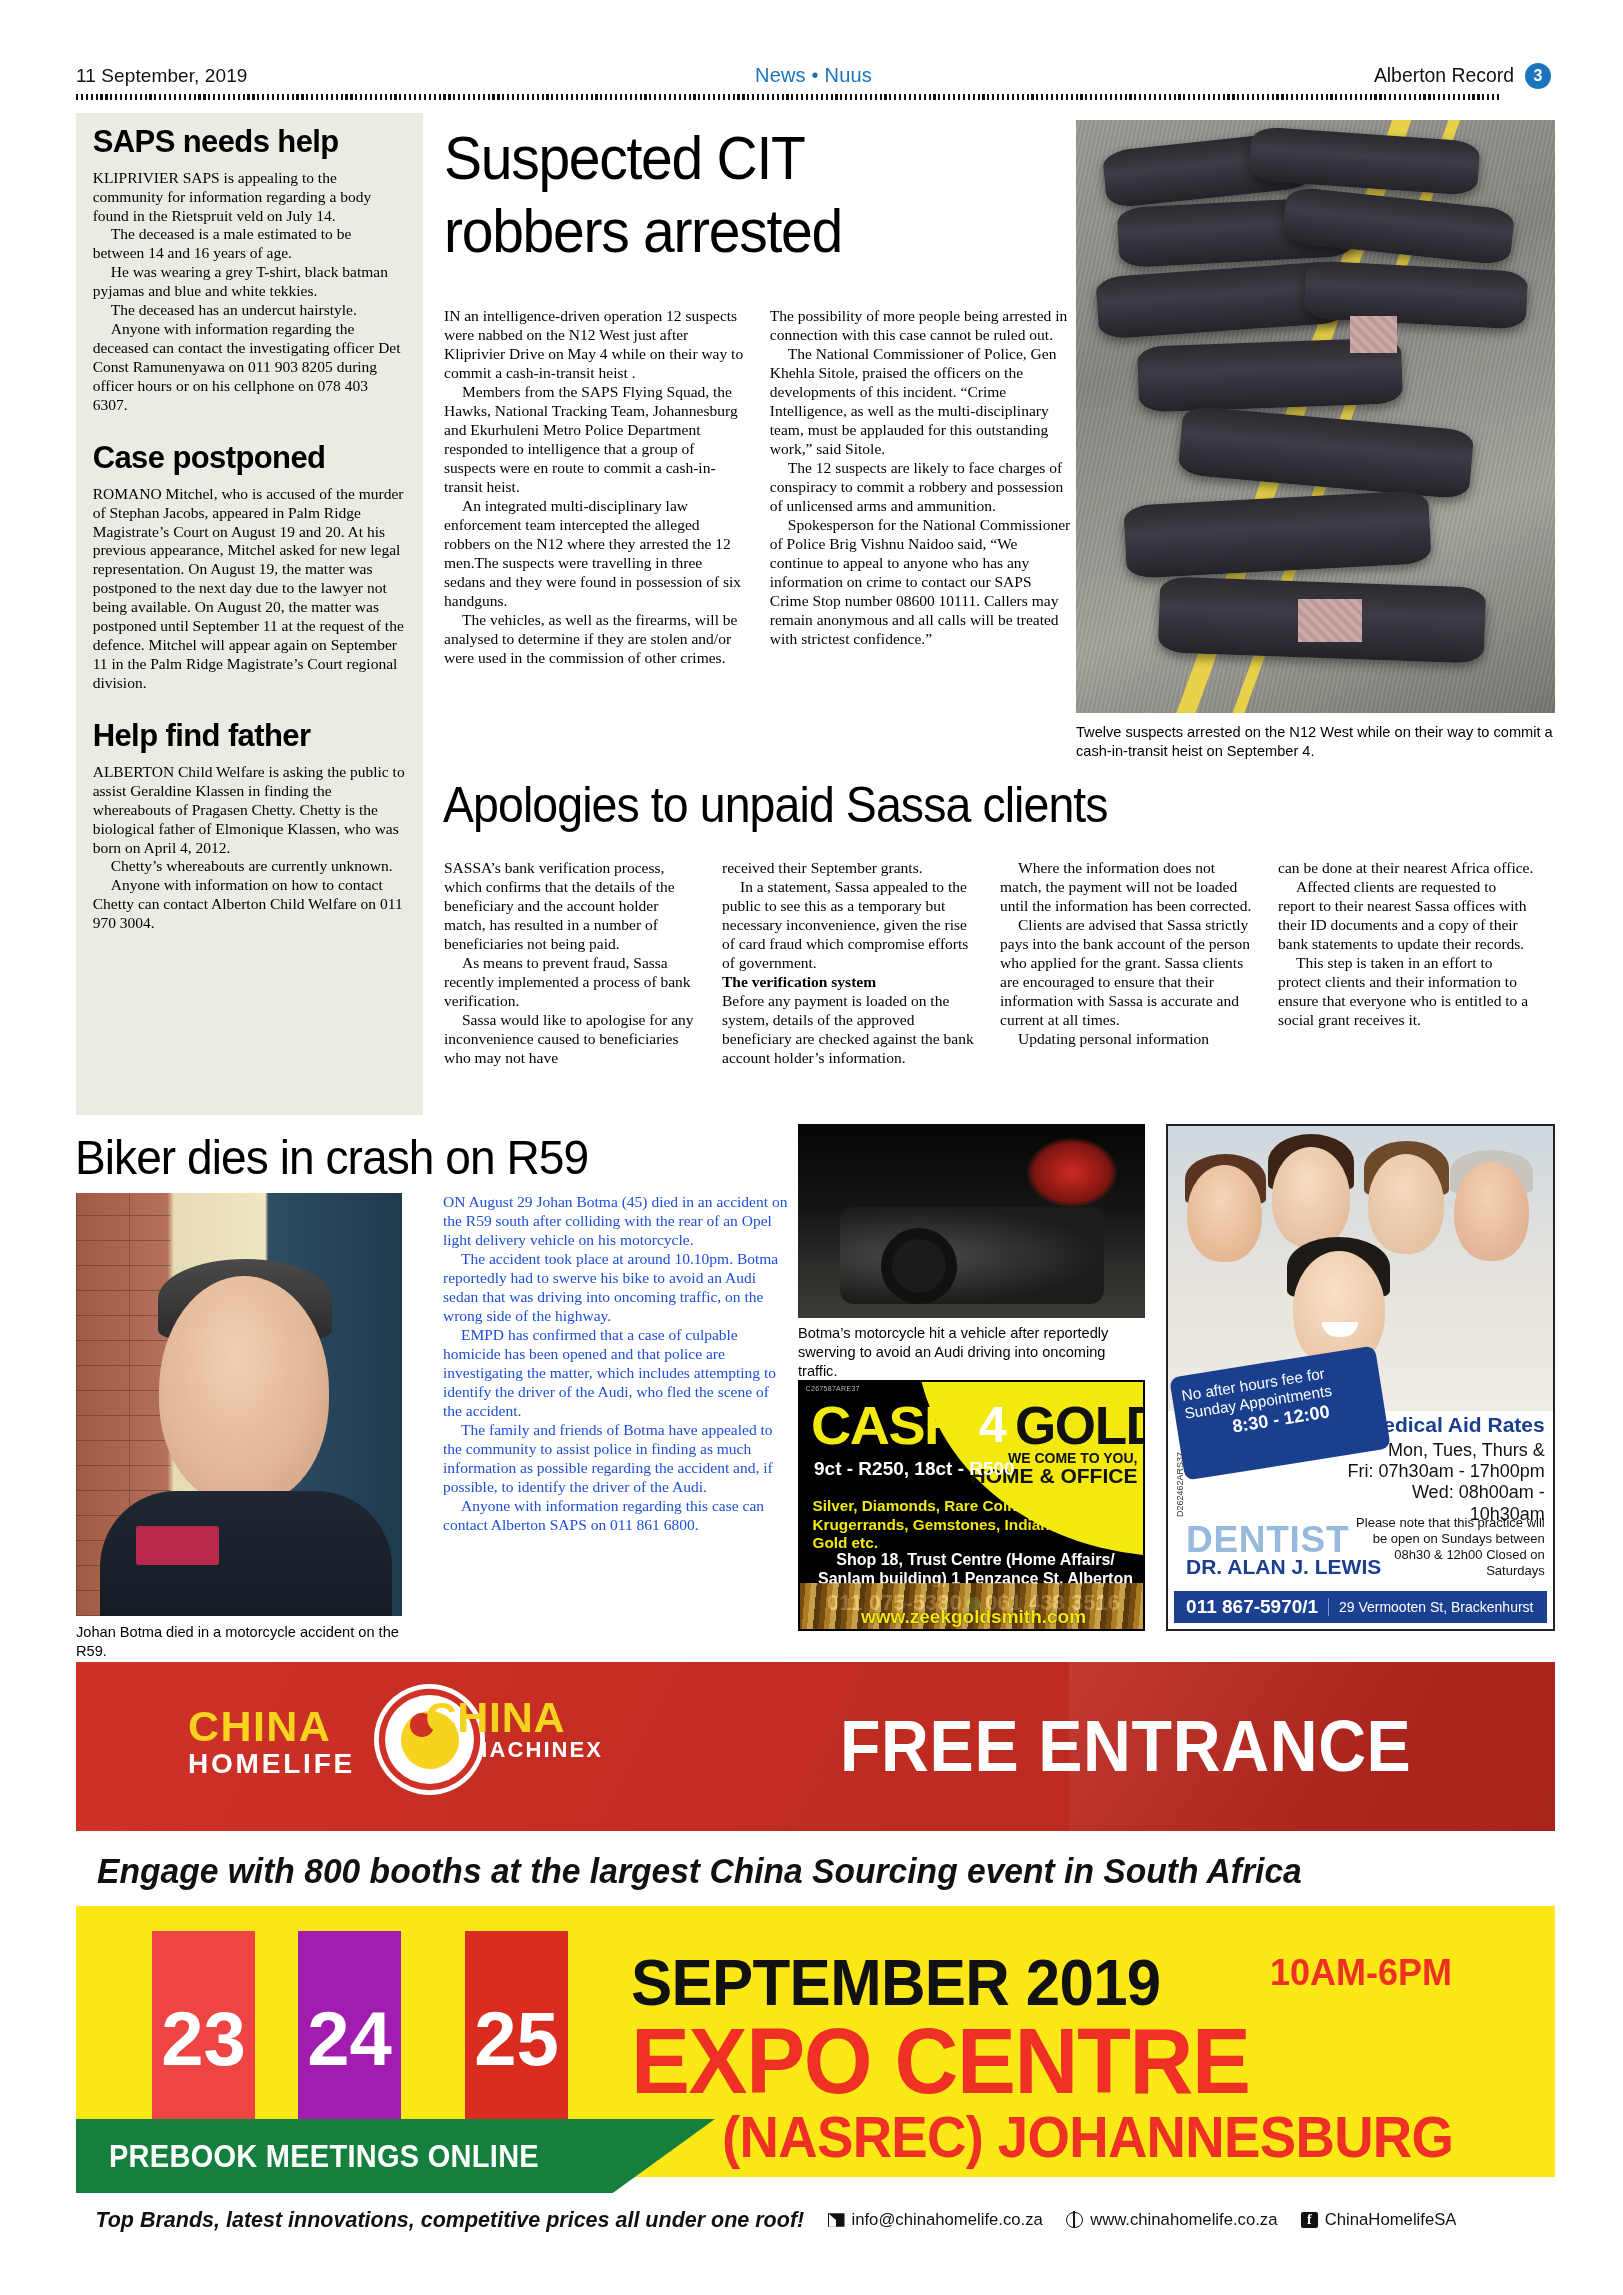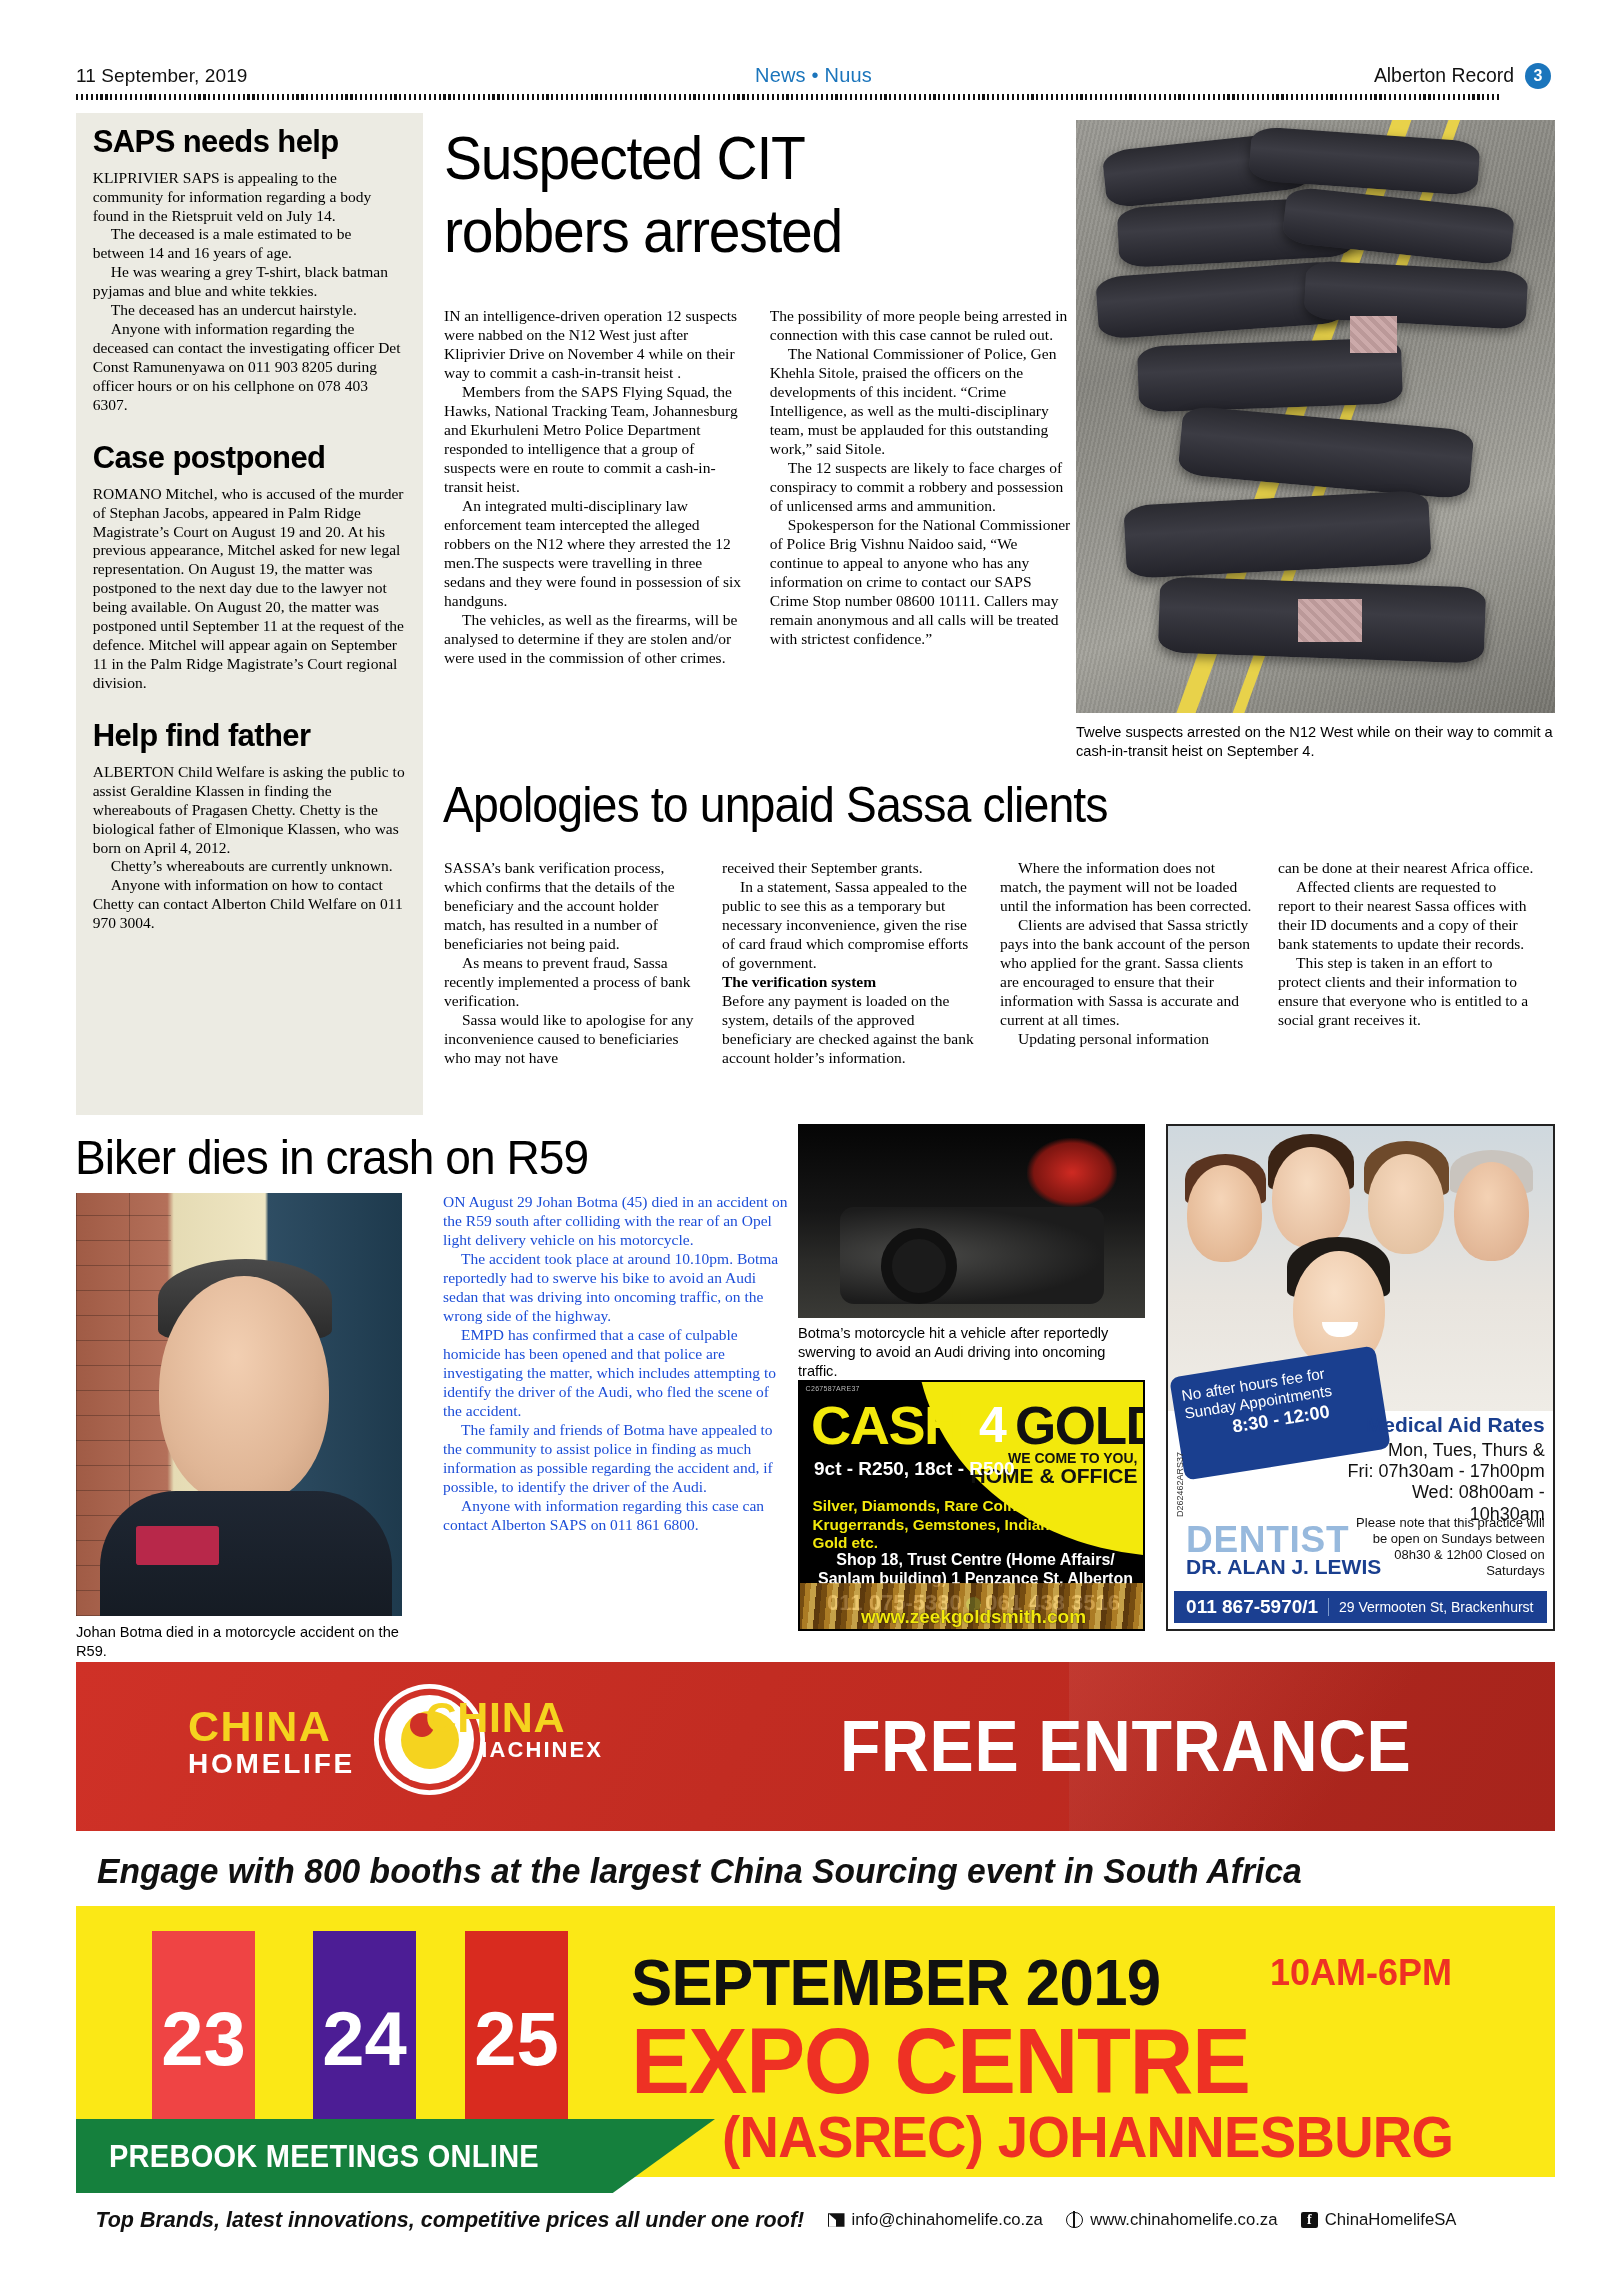--- a/index.html
+++ b/index.html
@@ -493,21 +493,21 @@
     background: #fbe816;
   }
   .datebox {
     position: absolute; top: 269px; width: 103px; height: 215px;
     background: #ee3124; color: #fff;
     font-family: "Liberation Sans", sans-serif;
     font-size: 76px; font-weight: bold;
     display: flex; align-items: center; justify-content: center;
   }
   .db1 { left: 76px; background: #ef4444; }
-  .db2 { left: 237px; background: #4c1d95; }
+  .db2 { left: 222px; background: #a21caf; }
   .db3 { left: 389px; background: #d92b1f; }
   .sept {
     position: absolute; left: 555px; top: 283px;
     font-family: "Liberation Sans", sans-serif;
     font-size: 65px; font-weight: bold; color: #111;
     letter-spacing: -0.7px;
     transform: scaleX(0.95); transform-origin: left top;
   }
   .hours {
     position: absolute; left: 1194px; top: 290px;
@@ -607,21 +607,21 @@
     </div>
   </div>
 
   <h1 class="cit-head">
     <span>Suspected CIT</span><br>
     <span>robbers arrested</span>
   </h1>
 
   <div class="cit-cols">
     <div class="cit-col">
-      <p>IN an intelligence-driven operation 12 suspects were nabbed on the N12 West just after Kliprivier Drive on November 4 while on their way to commit a cash-in-transit heist .</p>
+      <p>IN an intelligence-driven operation 12 suspects were nabbed on the N12 West just after Kliprivier Drive on May 4 while on their way to commit a cash-in-transit heist .</p>
       <p>Members from the SAPS Flying Squad, the Hawks, National Tracking Team, Johannesburg and Ekurhuleni Metro Police Department responded to intelligence that a group of suspects were en route to commit a cash-in-transit heist.</p>
       <p>An integrated multi-disciplinary law enforcement team intercepted the alleged robbers on the N12 where they arrested the 12 men.The suspects were travelling in three sedans and they were found in possession of six handguns.</p>
       <p>The vehicles, as well as the firearms, will be analysed to determine if they are stolen and/or were used in the commission of other crimes.</p>
     </div>
     <div class="cit-col">
       <p>The possibility of more people being arrested in connection with this case cannot be ruled out.</p>
       <p>The National Commissioner of Police, Gen Khehla Sitole, praised the officers on the developments of this incident. “Crime Intelligence, as well as the multi-disciplinary team, must be applauded for this outstanding work,” said Sitole.</p>
       <p>The 12 suspects are likely to face charges of conspiracy to commit a robbery and possession of unlicensed arms and ammunition.</p>
       <p>Spokesperson for the National Commissioner of Police Brig Vishnu Naidoo said, “We continue to appeal to anyone who has any information on crime to contact our SAPS Crime Stop number 08600 10111. Callers may remain anonymous and all calls will be treated with strictest confidence.”</p>
     </div>

